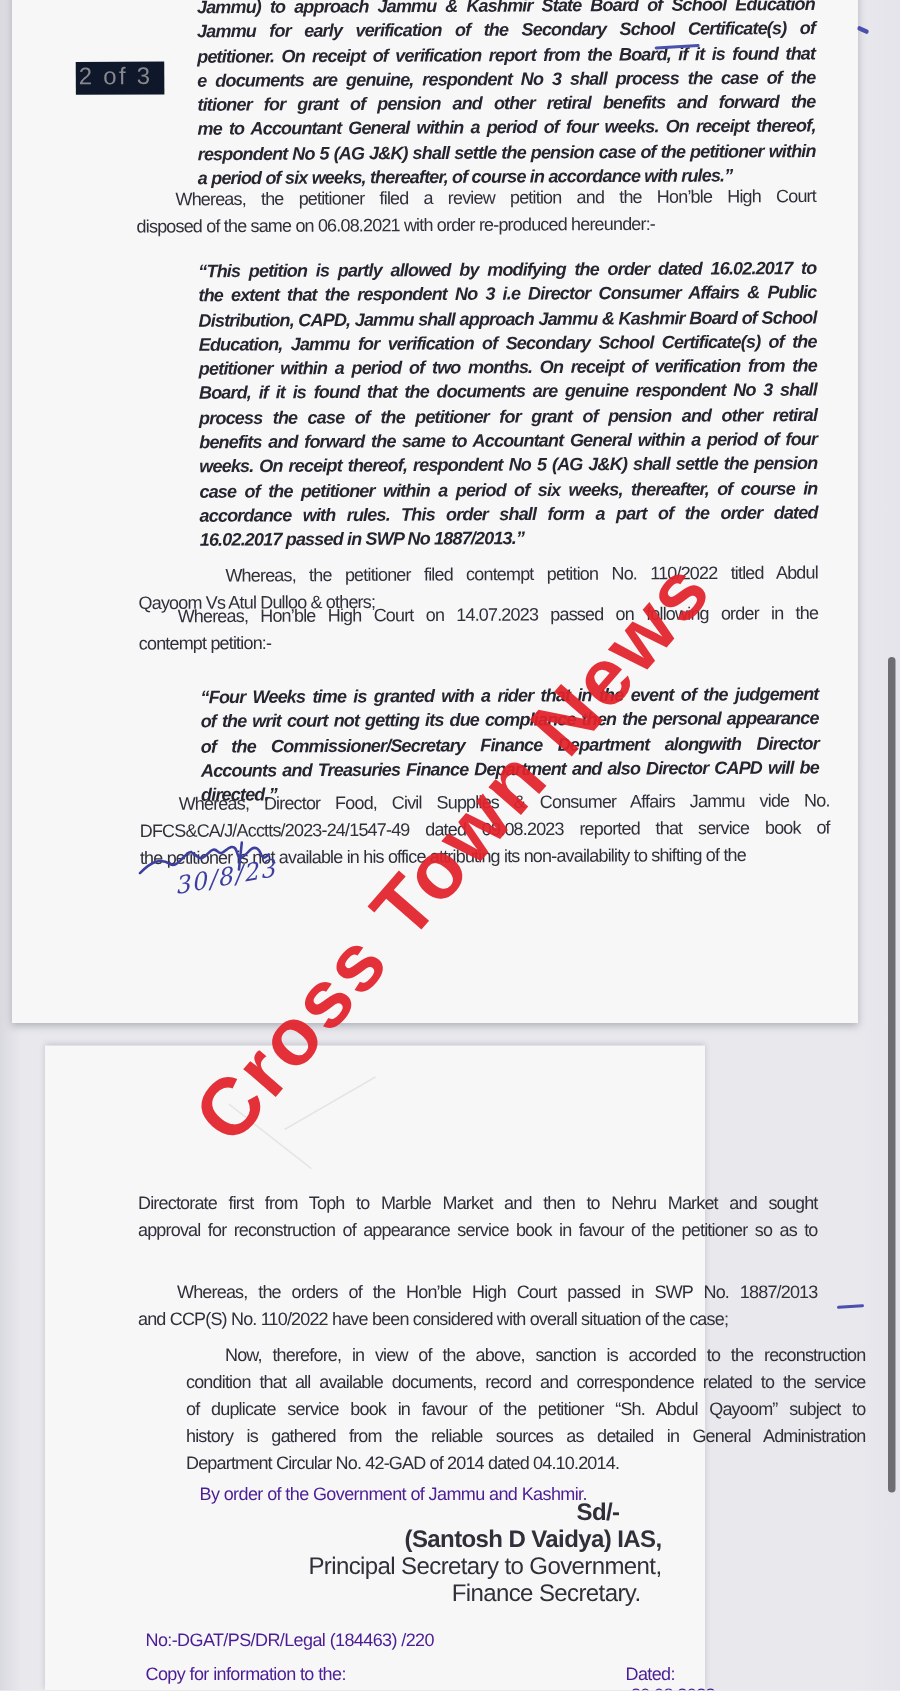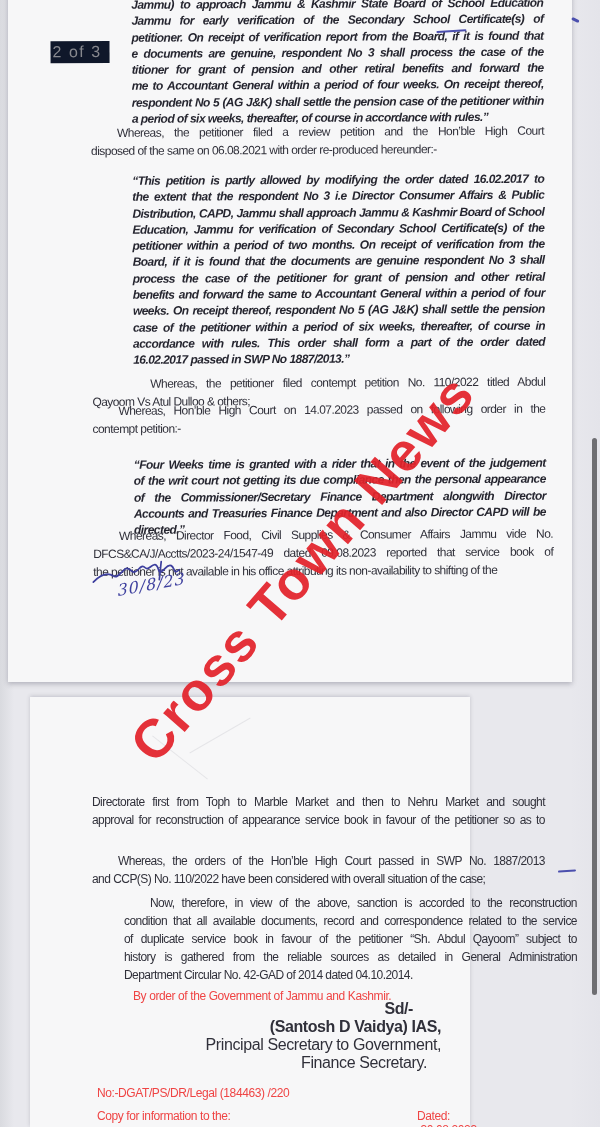--- a/index.html
+++ b/index.html
@@ -28,21 +28,21 @@
              transform-origin:center;font-size:54px;font-weight:700;letter-spacing:2px;
              color:#e3232b;opacity:.93;white-space:nowrap;}
   .scroll-thumb{position:absolute;right:3px;top:438px;width:5px;height:557px;
                 background:#6e6e72;border-radius:3px;}
   .hand{position:absolute;color:#3d3f9e;}
   .hand-date{font-family:"DejaVu Serif", serif;font-style:italic;font-size:16px;
              transform:rotate(-10deg) skewX(-8deg);letter-spacing:1px;}
   .sigblock{position:absolute;right:29px;top:303px;width:320px;text-align:right;
             color:#30303a;font-size:16px;letter-spacing:-0.4px;line-height:18px;}
   .sigbold{font-weight:700;}
-  .footrow{position:absolute;color:#ef4444;font-size:12px;letter-spacing:-0.4px;}
+  .footrow{position:absolute;color:#4c1d95;font-size:12px;letter-spacing:-0.4px;}
   .bluemark{position:absolute;background:#4b4fae;border-radius:2px;}
   .crease{position:absolute;width:70px;height:1px;background:rgba(80,80,100,.10);
           transform:rotate(38deg);}
 </style>
 </head>
 <body>
 
 <div class="screen">
 
   <div class="page page1">

